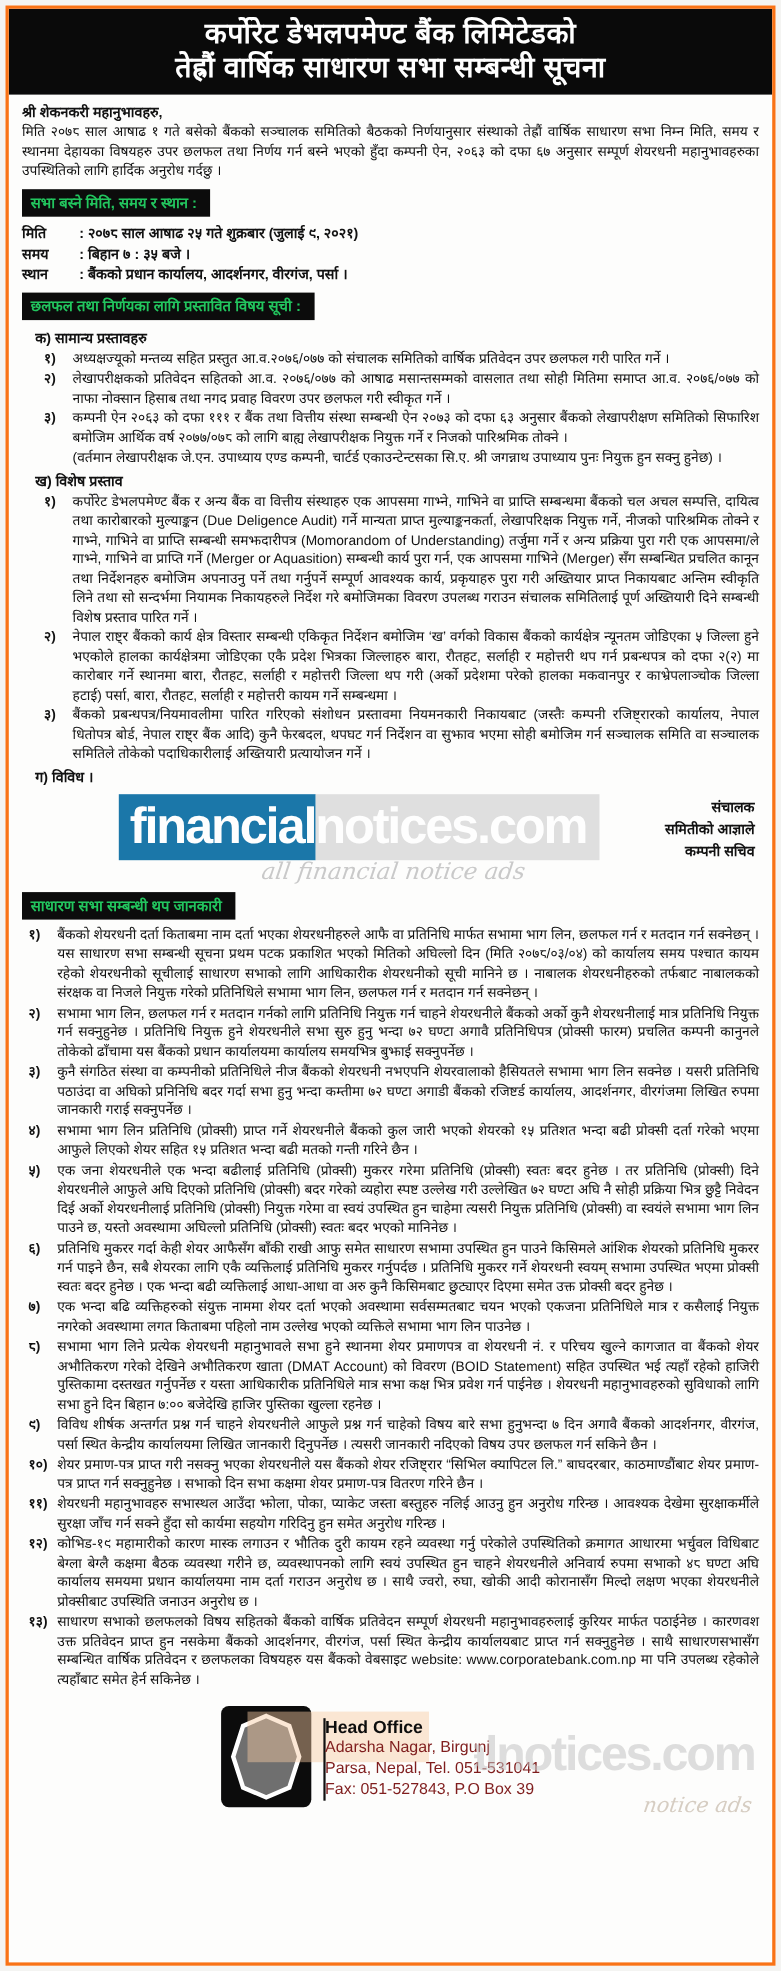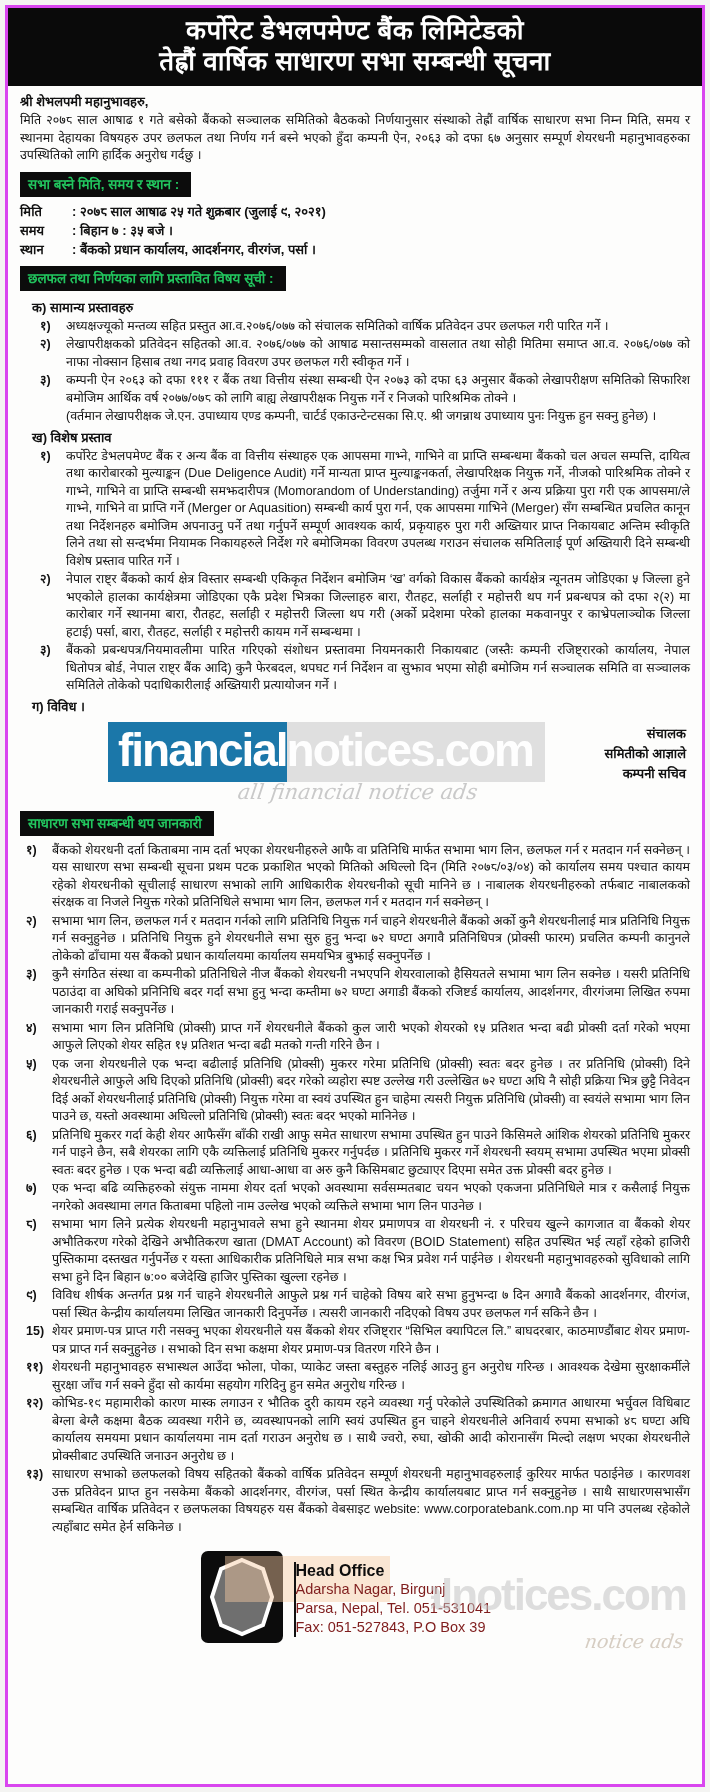--- a/index.html
+++ b/index.html
@@ -1,18 +1,18 @@
 <!DOCTYPE html>
 <html lang="ne"><head>
 <meta charset="utf-8">
 <style>
   html,body{margin:0;padding:0;width:710px;height:1792px;overflow:hidden;background:#f4f4f2;
     font-family:"Liberation Sans","DejaVu Sans",sans-serif;color:#111;}
   .frame{box-sizing:border-box;position:relative;width:700px;height:1782px;margin:5px auto 0;
-    border:3px solid #d946ef;background:#fdfdfc;overflow:hidden;}
+    border:3px solid #f97316;background:#fdfdfc;overflow:hidden;}
   
   .band{background:#0a0a0a;color:#fff;text-align:center;padding:7px 4px 9px;}
   .band .t1,.band .t2{font-weight:bold;font-size:26px;line-height:31px;letter-spacing:.5px;}
   
   .content{padding:7px 12px 0;}
   .ne{font-size:12.5px;line-height:1.4;text-align:justify;}
   .salut{font-weight:bold;font-size:13px;margin-bottom:1px;}
   .chip{display:inline-block;background:#0c0c0c;color:#22c55e;font-weight:bold;font-size:13.5px;
     padding:3px 12px 4px 8px;margin:7px 0 5px;}
   
@@ -63,21 +63,21 @@
 
 <div class="frame">
 
   <div class="band">
     <div class="t1">कर्पोरेट डेभलपमेण्ट बैंक लिमिटेडको</div>
     <div class="t2">तेह्रौं वार्षिक साधारण सभा सम्बन्धी सूचना</div>
   </div>
 
   <div class="content">
 
-    <div class="ne salut">श्री शेभलपमी महानुभावहरु,</div>
+    <div class="ne salut">श्री शेकनकरी महानुभावहरु,</div>
     <div class="ne">मिति २०७८ साल आषाढ १ गते बसेको बैंकको सञ्चालक समितिको बैठकको निर्णयानुसार संस्थाको तेह्रौं वार्षिक साधारण सभा निम्न मिति, समय र स्थानमा देहायका विषयहरु उपर छलफल तथा निर्णय गर्न बस्ने भएको हुँदा कम्पनी ऐन, २०६३ को दफा ६७ अनुसार सम्पूर्ण शेयरधनी महानुभावहरुका उपस्थितिको लागि हार्दिक अनुरोध गर्दछु ।</div>
 
     <div class="chip">सभा बस्ने मिति, समय र स्थान :</div>
 
     <div>
 
         <div class="mrow">
           <span class="mlabel">मिति</span>
           <span class="mvalue">: २०७८ साल आषाढ २५ गते शुक्रबार (जुलाई ९, २०२१)</span>
         </div>
@@ -226,21 +226,21 @@
         </div>
 
         <div class="item">
           <span class="num">९)</span>
           <div class="txt">
             <div class="ne">विविध शीर्षक अन्तर्गत प्रश्न गर्न चाहने शेयरधनीले आफुले प्रश्न गर्न चाहेको विषय बारे सभा हुनुभन्दा ७ दिन अगावै बैंकको आदर्शनगर, वीरगंज, पर्सा स्थित केन्द्रीय कार्यालयमा लिखित जानकारी दिनुपर्नेछ । त्यसरी जानकारी नदिएको विषय उपर छलफल गर्न सकिने छैन ।</div>
           </div>
         </div>
 
         <div class="item">
-          <span class="num">15)</span>
+          <span class="num">१०)</span>
           <div class="txt">
             <div class="ne">शेयर प्रमाण-पत्र प्राप्त गरी नसक्नु भएका शेयरधनीले यस बैंकको शेयर रजिष्ट्रार “सिभिल क्यापिटल लि.” बाघदरबार, काठमाण्डौंबाट शेयर प्रमाण-पत्र प्राप्त गर्न सक्नुहुनेछ । सभाको दिन सभा कक्षमा शेयर प्रमाण-पत्र वितरण गरिने छैन ।</div>
           </div>
         </div>
 
         <div class="item">
           <span class="num">११)</span>
           <div class="txt">
             <div class="ne">शेयरधनी महानुभावहरु सभास्थल आउँदा झोला, पोका, प्याकेट जस्ता बस्तुहरु नलिई आउनु हुन अनुरोध गरिन्छ । आवश्यक देखेमा सुरक्षाकर्मीले सुरक्षा जाँच गर्न सक्ने हुँदा सो कार्यमा सहयोग गरिदिनु हुन समेत अनुरोध गरिन्छ ।</div>
           </div>

